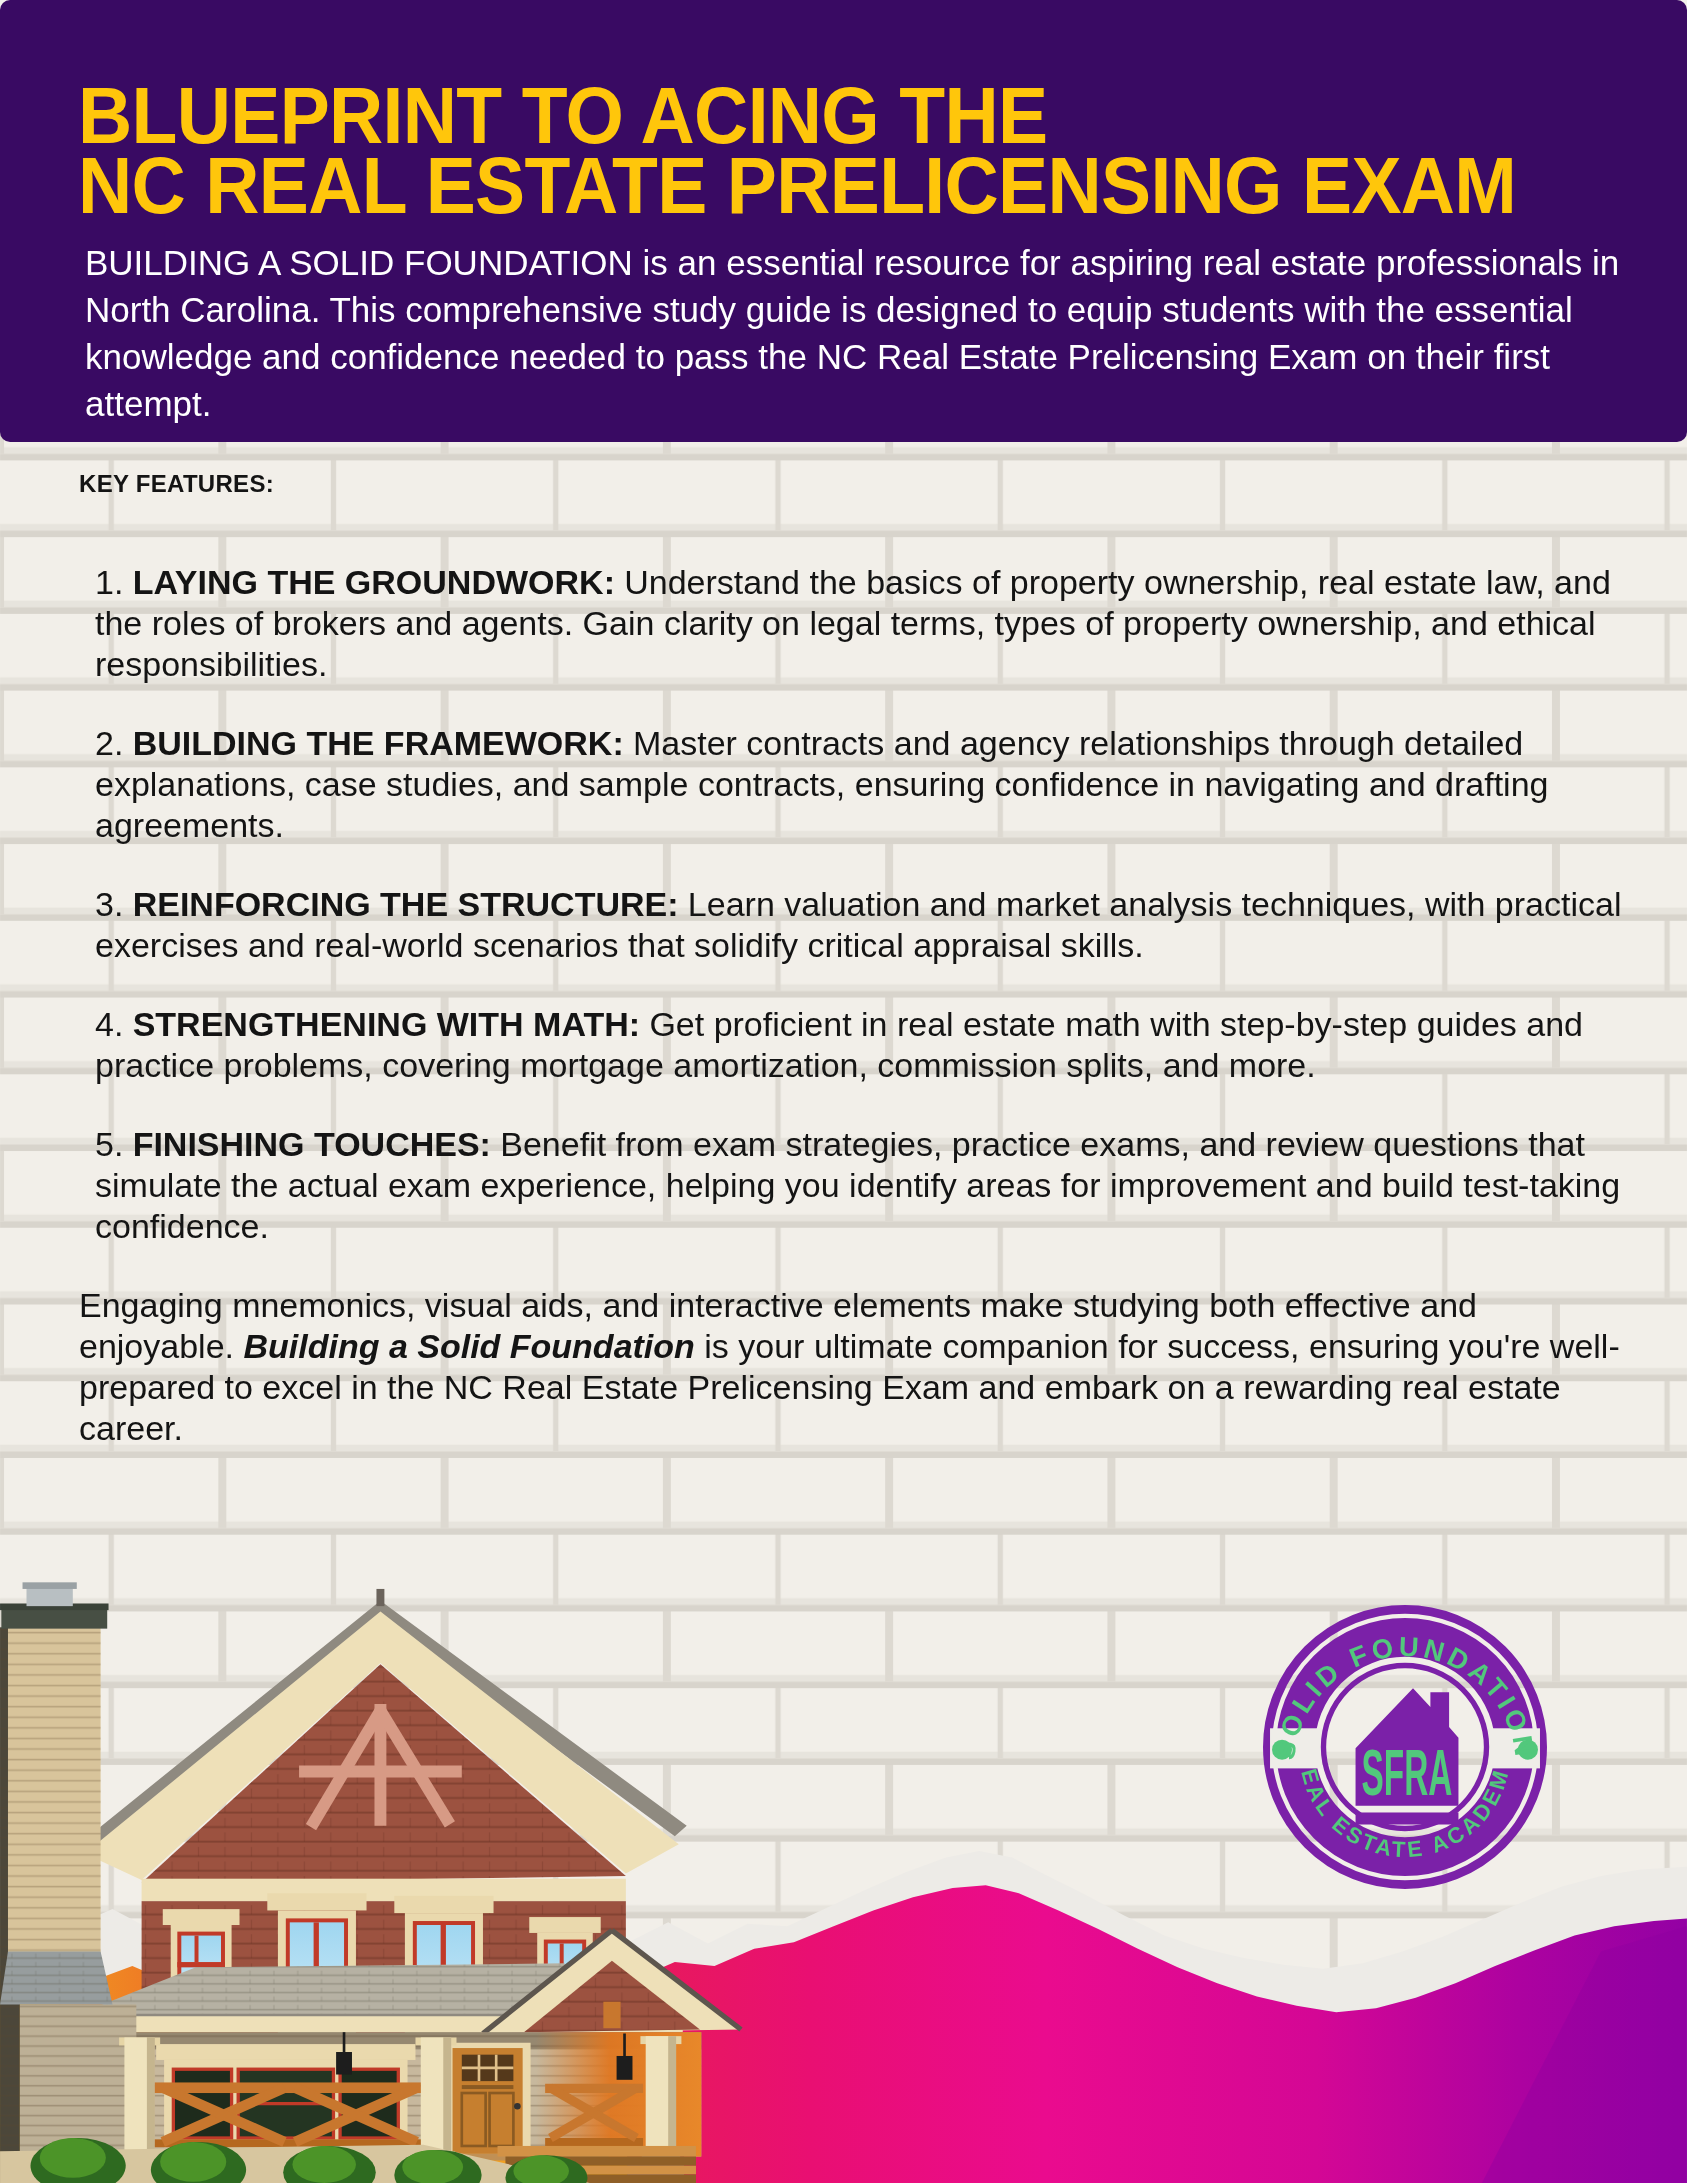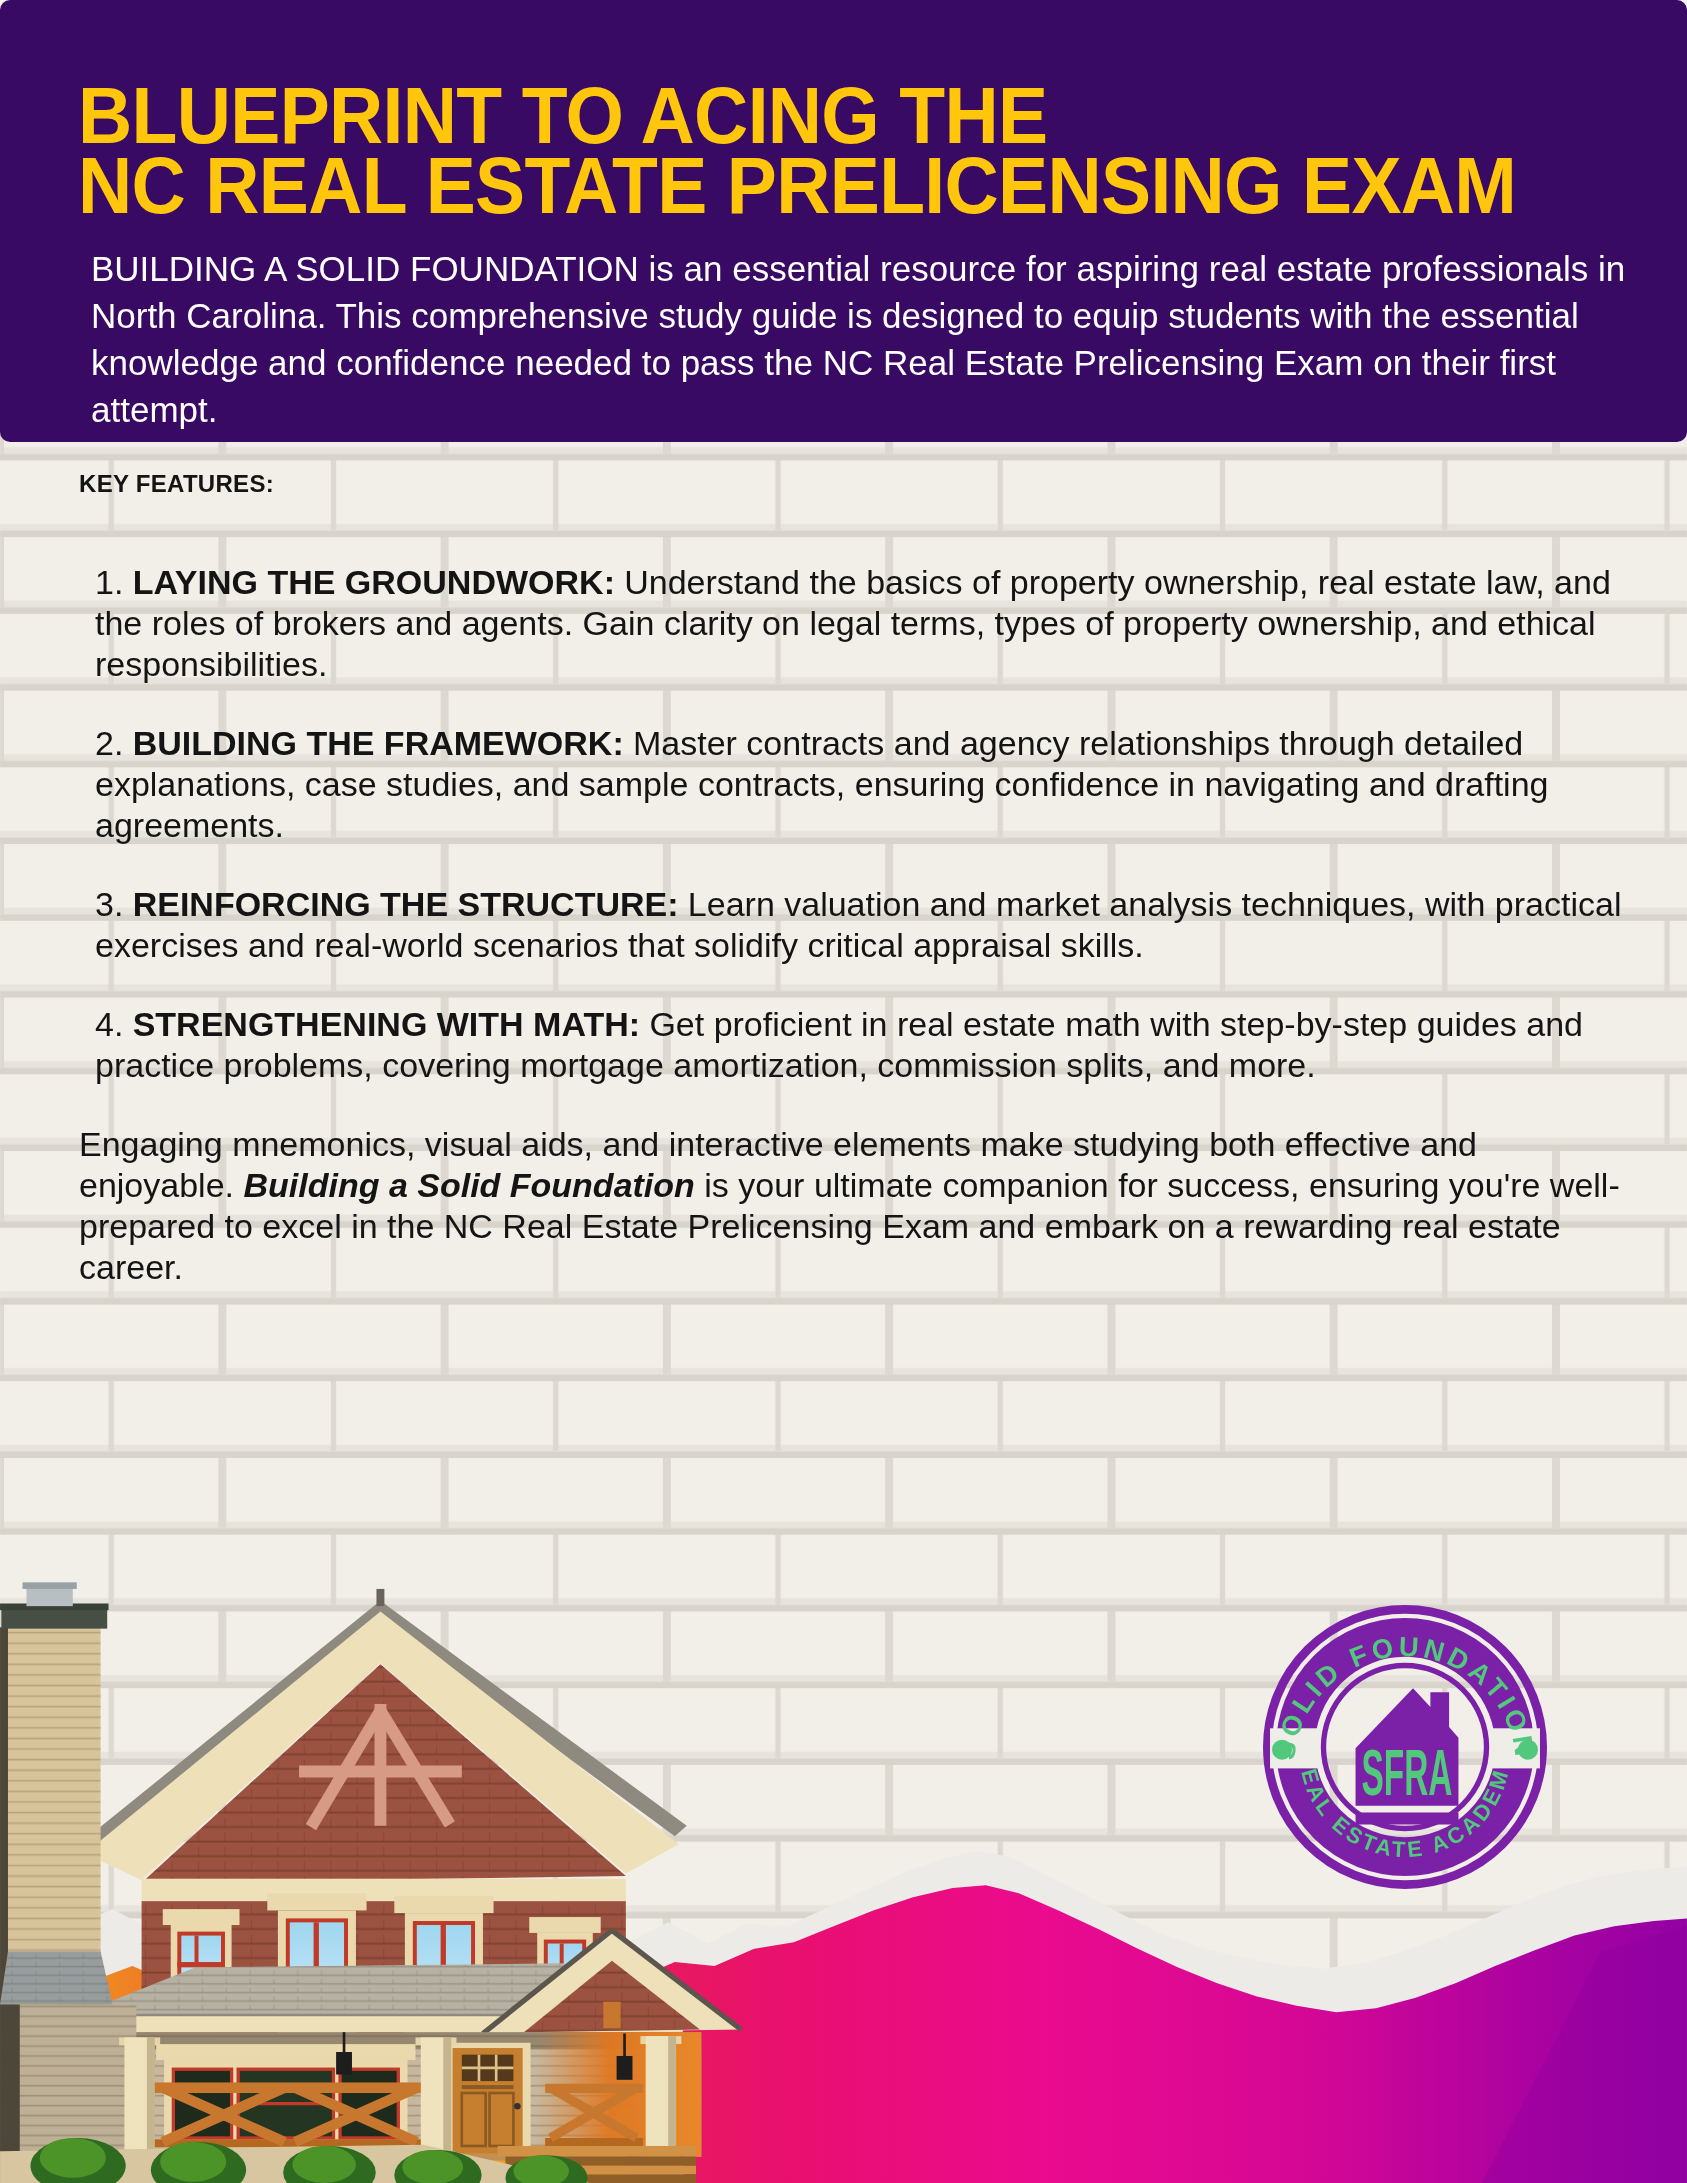--- a/index.html
+++ b/index.html
@@ -15,21 +15,21 @@
   .f-label{font-weight:bold;margin-right:9.3px;}
   .closing{margin:0;}
   .closing .em{font-weight:bold;font-style:italic;text-align:right;}
   .logo-svg{position:absolute;left:1258px;top:1600px;z-index:3;}
   .house-svg{position:absolute;left:0;top:1581px;z-index:4;}
   .header{position:absolute;top:0;left:0;width:1687px;height:442px;background:#390a63;z-index:5;border-radius:10px;}
   .title{position:absolute;left:78px;top:81px;margin:0;color:#ffc60b;font-weight:bold;
          font-size:79px;line-height:70px;letter-spacing:-0.7px;white-space:nowrap;
          transform:scaleX(.95);transform-origin:left top;}
   .title span{display:block;}
-  .intro{position:absolute;left:79px;top:233px;width:1548px;margin:12px;color:#ffffff;
+  .intro{position:absolute;left:79px;top:233px;width:1548px;margin:6px;color:#ffffff;
          font-size:35px;line-height:47px;}
 </style>
 </head>
 <body>
 
 <div class="page">
 
   <svg class="brick-svg" width="1687" height="2183" viewBox="0 0 2550 3300">
     <defs>
       <pattern id="brickPat" width="336" height="232" patternUnits="userSpaceOnUse">
@@ -78,20 +78,23 @@
     </p>
     <p class="feature">
       <span class="f-num">2.</span><span class="f-label">BUILDING THE FRAMEWORK:</span><span class="f-text">Master contracts and agency relationships through detailed explanations, case studies, and sample contracts, ensuring confidence in navigating and drafting agreements.</span>
     </p>
     <p class="feature">
       <span class="f-num">3.</span><span class="f-label">REINFORCING THE STRUCTURE:</span><span class="f-text">Learn valuation and market analysis techniques, with practical exercises and real-world scenarios that solidify critical appraisal skills.</span>
     </p>
     <p class="feature">
       <span class="f-num">4.</span><span class="f-label">STRENGTHENING WITH MATH:</span><span class="f-text">Get proficient in real estate math with step-by-step guides and practice problems, covering mortgage amortization, commission splits, and more.</span>
     </p>
+    <p class="feature">
+      <span class="f-num">5.</span><span class="f-label">FINISHING TOUCHES:</span><span class="f-text">Benefit from exam strategies, practice exams, and review questions that simulate the actual exam experience, helping you identify areas for improvement and build test-taking confidence.</span>
+    </p>
 
     <p class="closing">
       <span>Engaging mnemonics, visual aids, and interactive elements make studying both effective and enjoyable. </span><span class="em">Building a Solid Foundation</span><span> is your ultimate companion for success, ensuring you're well-prepared to excel in the NC Real Estate Prelicensing Exam and embark on a rewarding real estate career.</span>
     </p>
   </div>
 
   <svg class="logo-svg" width="294" height="294" viewBox="0 0 440 440">
     <defs>
       <path id="arcTop" d="M54,250 A166,166 0 1 1 386,250" fill="none"></path>
       <path id="arcBottom" d="M66,262 A158,158 0 0 0 374,262" fill="none"></path>

